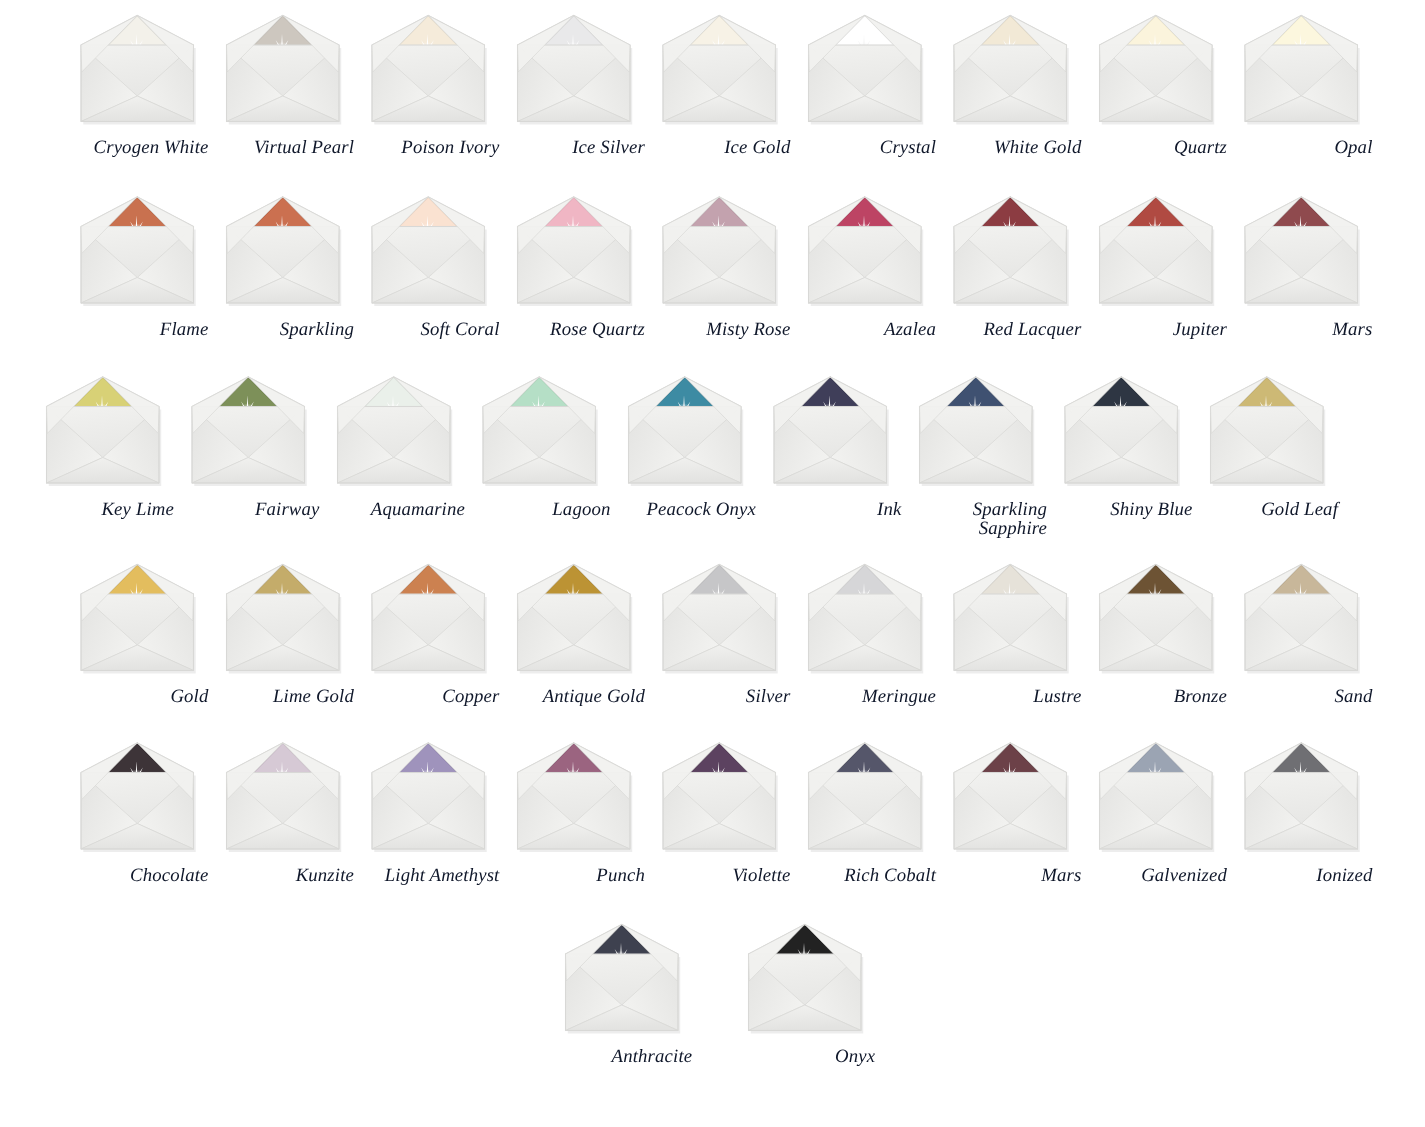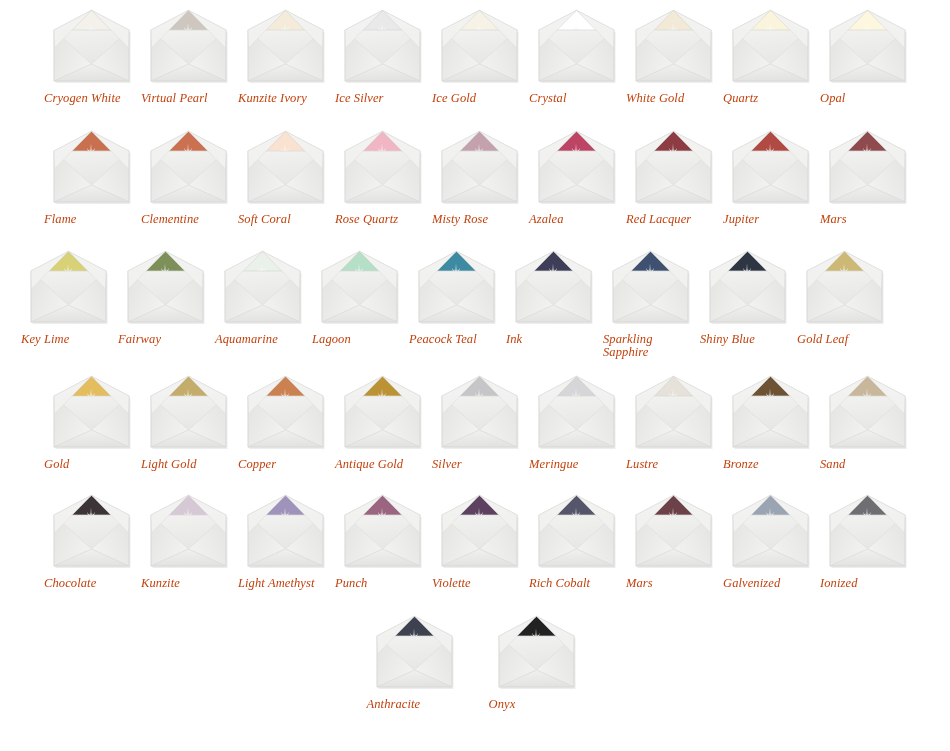--- a/index.html
+++ b/index.html
@@ -46,22 +46,22 @@
     display: block;
     width: 85px;
     height: 78px;
     overflow: visible;
   }
   .label {
     font-family: "Liberation Serif", serif;
     font-style: italic;
     font-size: 12.5px;
     line-height: 13px;
-    color: #c2410c;
-    text-align: left;
+    color: #0f172a;
+    text-align: right;
     margin-top: 6px;
     width: 95px;
     letter-spacing: 0.1px;
   }
   .row-1 { margin-top: 8px; }
   .row-2 { margin-top: 24px; }
   .row-3 { margin-top: 23px; padding-left: 20px; }
   .row-4 { margin-top: 15px; }
   .row-5 { margin-top: 22px; }
   .row-6 { margin-top: 24px; }
@@ -221,21 +221,21 @@
 
   <polygon points="5,73 42.5,56 80,73" fill="url(#pap-g2)" stroke="#d8d8d6" stroke-width="0.5"></polygon>
 
   <rect x="5" y="22" width="75" height="51" fill="none" stroke="#d8d8d6" stroke-width="0.7"></rect>
 
   <polyline points="5,22 42.5,2.3 80,22" fill="none" stroke="#d8d8d6" stroke-width="0.8"></polyline>
   <polygon points="5,22 42.5,2.3 5.5,40" fill="#f2f2f0" stroke="#d8d8d6" stroke-width="0.5" opacity="0.95"></polygon>
   <polygon points="80,22 42.5,2.3 79.5,40" fill="#f2f2f0" stroke="#d8d8d6" stroke-width="0.5" opacity="0.95"></polygon>
 </svg>
         </div>
-        <div class="label">Kunzite Ivory</div>
+        <div class="label">Poison Ivory</div>
       </div>
       <div class="swatch">
         <div class="env-wrap">
 <svg viewBox="0 0 85 78" xmlns="http://www.w3.org/2000/svg">
   <defs>
     <linearGradient id="lin-g3" x1="0" y1="0" x2="0.35" y2="1">
       <stop offset="0%" stop-color="#e9e9ea"></stop>
       <stop offset="55%" stop-color="#e9e9ea"></stop>
       <stop offset="100%" stop-color="#dcdcde"></stop>
     </linearGradient>
@@ -647,21 +647,21 @@
 
   <polygon points="5,73 42.5,56 80,73" fill="url(#pap-g10)" stroke="#d8d8d6" stroke-width="0.5"></polygon>
 
   <rect x="5" y="22" width="75" height="51" fill="none" stroke="#d8d8d6" stroke-width="0.7"></rect>
 
   <polyline points="5,22 42.5,2.3 80,22" fill="none" stroke="#d8d8d6" stroke-width="0.8"></polyline>
   <polygon points="5,22 42.5,2.3 5.5,40" fill="#f2f2f0" stroke="#d8d8d6" stroke-width="0.5" opacity="0.95"></polygon>
   <polygon points="80,22 42.5,2.3 79.5,40" fill="#f2f2f0" stroke="#d8d8d6" stroke-width="0.5" opacity="0.95"></polygon>
 </svg>
         </div>
-        <div class="label">Clementine</div>
+        <div class="label">Sparkling</div>
       </div>
       <div class="swatch">
         <div class="env-wrap">
 <svg viewBox="0 0 85 78" xmlns="http://www.w3.org/2000/svg">
   <defs>
     <linearGradient id="lin-g11" x1="0" y1="0" x2="0.35" y2="1">
       <stop offset="0%" stop-color="#fae2d1"></stop>
       <stop offset="55%" stop-color="#fae2d1"></stop>
       <stop offset="100%" stop-color="#f2d6c2"></stop>
     </linearGradient>
@@ -1285,21 +1285,21 @@
 
   <polygon points="5,73 42.5,56 80,73" fill="url(#pap-g22)" stroke="#d8d8d6" stroke-width="0.5"></polygon>
 
   <rect x="5" y="22" width="75" height="51" fill="none" stroke="#d8d8d6" stroke-width="0.7"></rect>
 
   <polyline points="5,22 42.5,2.3 80,22" fill="none" stroke="#d8d8d6" stroke-width="0.8"></polyline>
   <polygon points="5,22 42.5,2.3 5.5,40" fill="#f2f2f0" stroke="#d8d8d6" stroke-width="0.5" opacity="0.95"></polygon>
   <polygon points="80,22 42.5,2.3 79.5,40" fill="#f2f2f0" stroke="#d8d8d6" stroke-width="0.5" opacity="0.95"></polygon>
 </svg>
         </div>
-        <div class="label">Peacock Teal</div>
+        <div class="label">Peacock Onyx</div>
       </div>
       <div class="swatch">
         <div class="env-wrap">
 <svg viewBox="0 0 85 78" xmlns="http://www.w3.org/2000/svg">
   <defs>
     <linearGradient id="lin-g23" x1="0" y1="0" x2="0.35" y2="1">
       <stop offset="0%" stop-color="#3f3e59"></stop>
       <stop offset="55%" stop-color="#3f3e59"></stop>
       <stop offset="100%" stop-color="#35344c"></stop>
     </linearGradient>
@@ -1605,21 +1605,21 @@
 
   <polygon points="5,73 42.5,56 80,73" fill="url(#pap-g28)" stroke="#d8d8d6" stroke-width="0.5"></polygon>
 
   <rect x="5" y="22" width="75" height="51" fill="none" stroke="#d8d8d6" stroke-width="0.7"></rect>
 
   <polyline points="5,22 42.5,2.3 80,22" fill="none" stroke="#d8d8d6" stroke-width="0.8"></polyline>
   <polygon points="5,22 42.5,2.3 5.5,40" fill="#f2f2f0" stroke="#d8d8d6" stroke-width="0.5" opacity="0.95"></polygon>
   <polygon points="80,22 42.5,2.3 79.5,40" fill="#f2f2f0" stroke="#d8d8d6" stroke-width="0.5" opacity="0.95"></polygon>
 </svg>
         </div>
-        <div class="label">Light Gold</div>
+        <div class="label">Lime Gold</div>
       </div>
       <div class="swatch">
         <div class="env-wrap">
 <svg viewBox="0 0 85 78" xmlns="http://www.w3.org/2000/svg">
   <defs>
     <linearGradient id="lin-g29" x1="0" y1="0" x2="0.35" y2="1">
       <stop offset="0%" stop-color="#cc8150"></stop>
       <stop offset="55%" stop-color="#cc8150"></stop>
       <stop offset="100%" stop-color="#bc7143"></stop>
     </linearGradient>

